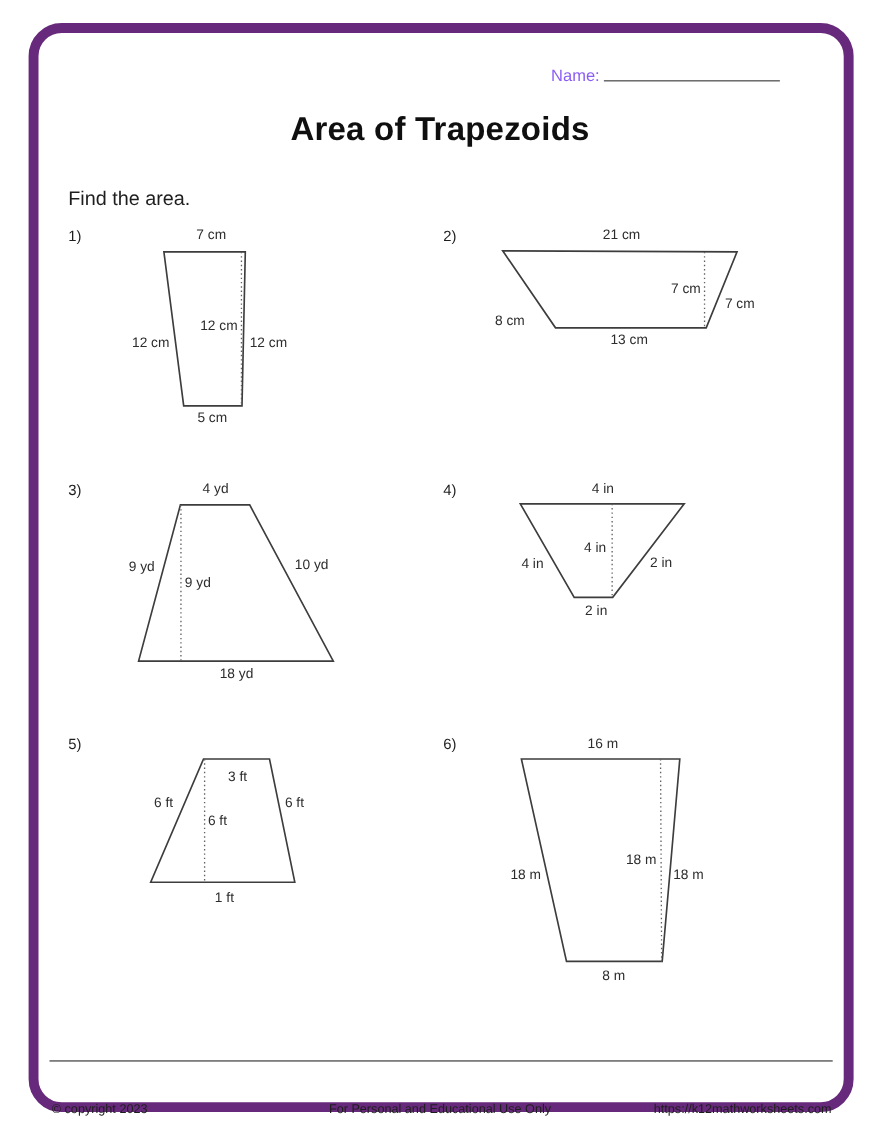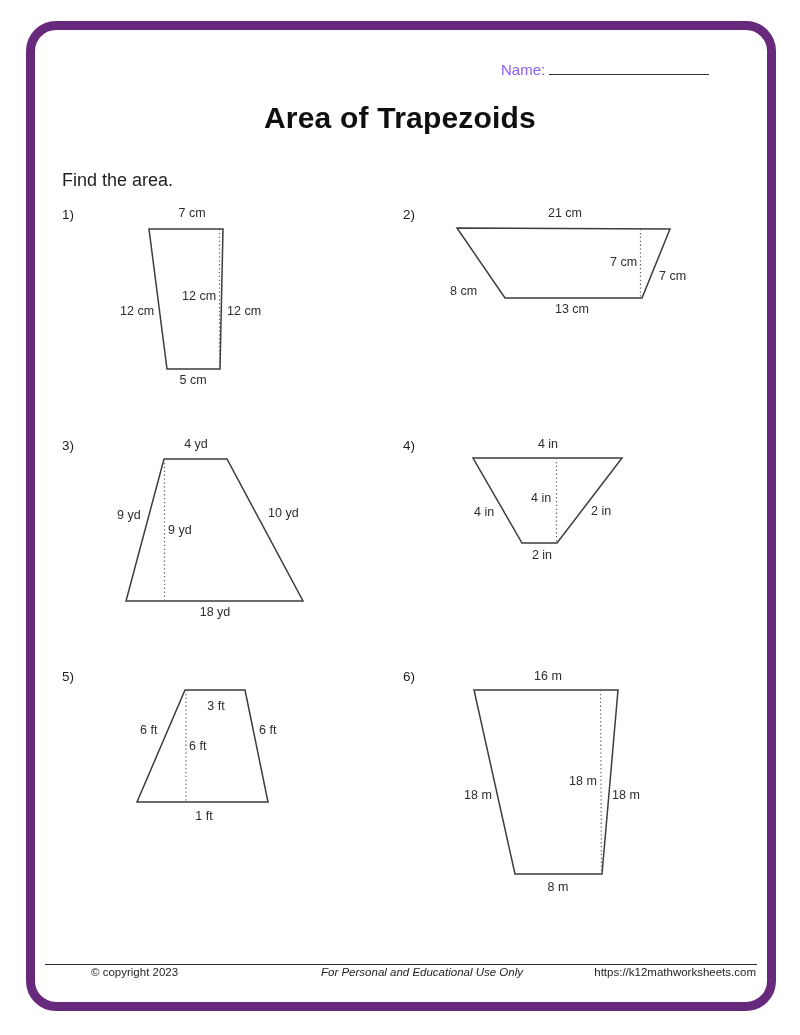--- a/index.html
+++ b/index.html
@@ -49,23 +49,23 @@
   }
   .lbl {
     position: absolute; font-size: 12.5px; color: #2d2d2d;
     white-space: nowrap; line-height: 1.1;
   }
   .c { transform: translateX(-50%); }
   .footline {
     position: absolute; left: 45px; top: 964px; width: 712px;
     border-top: 1.6px solid #2a2a2a;
   }
-  .foot { position: absolute; top: 966px; font-size: 11.5px; color: #1e1e1e; margin-left: 44px; }
+  .foot { position: absolute; top: 1003px; font-size: 11.5px; color: #1e1e1e; }
   .foot-left { left: 47px; }
-  .foot-center { left: 0; right: 0; text-align: center; font-style: italic; }
+  .foot-center { left: 0; right: 0; text-align: center; }
   .foot-right { right: 44px; }
 </style>
 </head>
 <body>
 
 <div class="frame"></div>
 
 <div class="namewrap">
   <span>Name:</span><span class="nameline"></span>
 </div>

